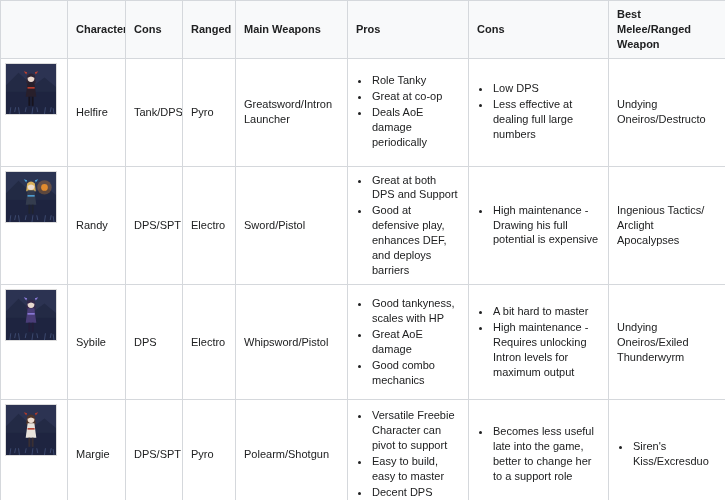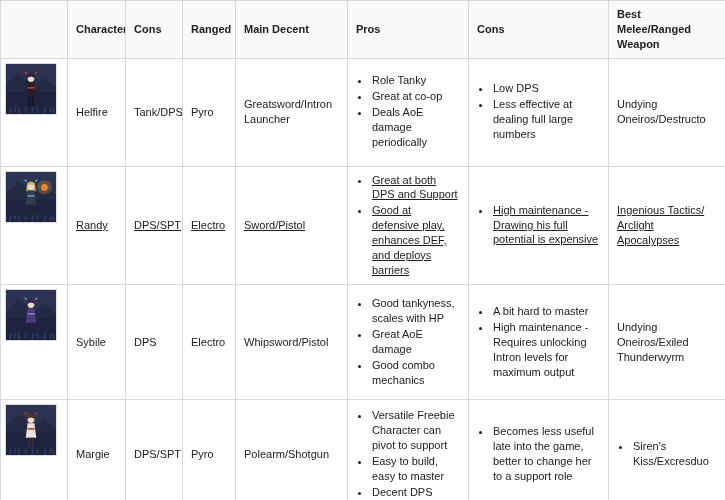--- a/index.html
+++ b/index.html
@@ -30,21 +30,21 @@
     text-align:left;
     overflow:hidden;
   }
   .char-table thead th{
     background:var(--header-bg);
     font-weight:bold;
     height:50px;
     font-size:11px;
   }
   tr.row-0 td{height:108px;}
-  tr.row-1 td{height:115px;text-decoration:underline;}
+  tr.row-1 td{height:115px;}
   tr.row-2 td{height:115px;}
   tr.row-3 td{height:109px;}
   td.img-cell{
     vertical-align:top;
     padding:4px;
   }
   .thumb{
     width:52px;height:52px;
     border:1px solid #dcdcdc;
     overflow:hidden;
@@ -73,21 +73,21 @@
       <col style="width:121px">
       <col style="width:140px">
       <col style="width:117px">
   </colgroup>
   <thead>
     <tr>
       <th></th>
       <th>Character</th>
       <th>Cons</th>
       <th>Ranged</th>
-      <th>Main Decent</th>
+      <th>Main Weapons</th>
       <th>Pros</th>
       <th>Cons</th>
       <th>Best Melee/Ranged Weapon</th>
     </tr>
   </thead>
   <tbody>
     <tr class="row-0">
       <td class="img-cell">
         <div class="thumb" style="--sky: #2c3352; --mount: #232a45; --ground: #1e2440; --grass: #3c4a70; --hair: #2e2433; --skin: #e9d9cf; --body: #281f2b; --legs: #17131d; --accent: #c2402f; --glow: transparent;">
   <svg viewBox="0 0 52 52" xmlns="http://www.w3.org/2000/svg">

